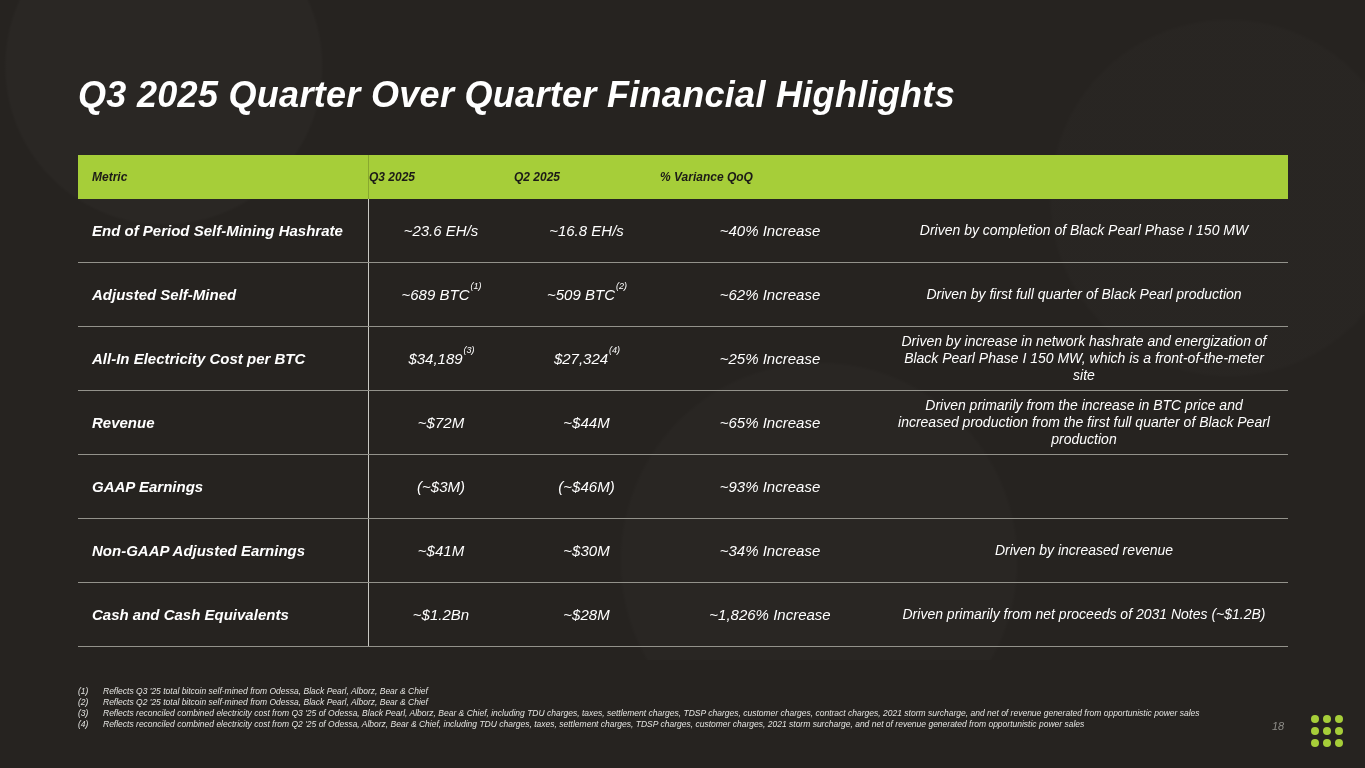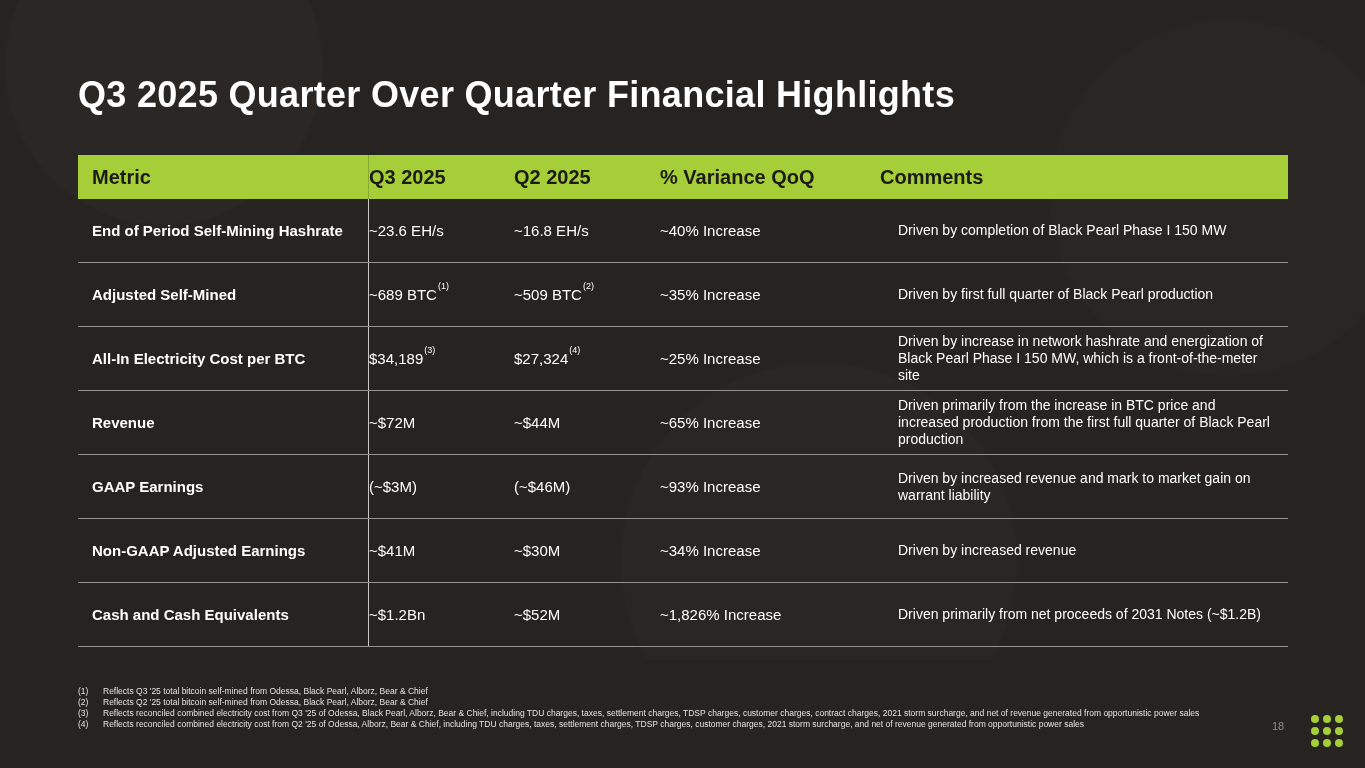--- a/index.html
+++ b/index.html
@@ -12,20 +12,21 @@
   }
   .slide {
     position: relative;
     width: 1365px;
     height: 660px;
     background-color: #262320;
     background-image:
       radial-gradient(circle 160px at 12% 10%, rgba(255,255,255,0.018) 98%, transparent 100%),
       radial-gradient(circle 200px at 60% 85%, rgba(255,255,255,0.014) 98%, transparent 100%),
       radial-gradient(circle 180px at 90% 30%, rgba(255,255,255,0.012) 98%, transparent 100%);
+    font-style: italic;
   }
   .title {
     position: absolute;
     left: 78px;
     top: 74px;
     font-size: 36px;
     font-weight: 700;
     letter-spacing: 0.3px;
     color: #ffffff;
   }
@@ -38,37 +39,37 @@
   .thead, .trow {
     display: grid;
     grid-template-columns: 291px 145px 146px 220px 1fr;
     align-items: center;
   }
   .thead {
     background: #a6ce39;
     height: 44px;
     color: #1c1b17;
     font-weight: 700;
-    font-size: 20px;
+    font-size: 12px;
   }
   .thead .hcell { }
   .thead .hcell.metric-h {
     text-align: left;
     padding-left: 14px;
     height: 100%;
     display: flex;
     align-items: center;
     border-right: 1px solid rgba(0,0,0,0.18);
   }
   .trow {
     height: 64px;
     border-bottom: 1px solid #93928b;
     font-size: 15px;
   }
-  .cell { }
+  .cell { text-align: center; }
   .cell.metric {
     text-align: left;
     font-weight: 700;
     padding-left: 14px;
     padding-right: 10px;
     height: 100%;
     display: flex;
     align-items: center;
     border-right: 1px solid #c9c8c2;
   }
@@ -128,36 +129,35 @@
 
   <h1 class="title">Q3 2025 Quarter Over Quarter Financial Highlights</h1>
 
   <div class="table">
 
     <div class="thead">
       <div class="hcell metric-h">Metric</div>
       <div class="hcell">Q3 2025</div>
       <div class="hcell">Q2 2025</div>
       <div class="hcell">% Variance QoQ</div>
-      <div class="hcell">Comments</div>
     </div>
 
     <div class="trow">
       <div class="cell metric">End of Period Self-Mining Hashrate</div>
       <div class="cell"><span>~23.6 EH/s</span><sup></sup></div>
       <div class="cell"><span>~16.8 EH/s</span><sup></sup></div>
       <div class="cell">~40% Increase</div>
       <div class="cell comments">Driven by completion of Black Pearl Phase I 150 MW</div>
     </div>
 
     <div class="trow">
       <div class="cell metric">Adjusted Self-Mined</div>
       <div class="cell"><span>~689 BTC</span><sup>(1)</sup></div>
       <div class="cell"><span>~509 BTC</span><sup>(2)</sup></div>
-      <div class="cell">~35% Increase</div>
+      <div class="cell">~62% Increase</div>
       <div class="cell comments">Driven by first full quarter of Black Pearl production</div>
     </div>
 
     <div class="trow">
       <div class="cell metric">All-In Electricity Cost per BTC</div>
       <div class="cell"><span>$34,189</span><sup>(3)</sup></div>
       <div class="cell"><span>$27,324</span><sup>(4)</sup></div>
       <div class="cell">~25% Increase</div>
       <div class="cell comments">Driven by increase in network hashrate and energization of Black Pearl Phase I 150 MW, which is a front-of-the-meter site</div>
     </div>
@@ -168,35 +168,34 @@
       <div class="cell"><span>~$44M</span><sup></sup></div>
       <div class="cell">~65% Increase</div>
       <div class="cell comments">Driven primarily from the increase in BTC price and increased production from the first full quarter of Black Pearl production</div>
     </div>
 
     <div class="trow">
       <div class="cell metric">GAAP Earnings</div>
       <div class="cell"><span>(~$3M)</span><sup></sup></div>
       <div class="cell"><span>(~$46M)</span><sup></sup></div>
       <div class="cell">~93% Increase</div>
-      <div class="cell comments">Driven by increased revenue and mark to market gain on warrant liability</div>
     </div>
 
     <div class="trow">
       <div class="cell metric">Non-GAAP Adjusted Earnings</div>
       <div class="cell"><span>~$41M</span><sup></sup></div>
       <div class="cell"><span>~$30M</span><sup></sup></div>
       <div class="cell">~34% Increase</div>
       <div class="cell comments">Driven by increased revenue</div>
     </div>
 
     <div class="trow">
       <div class="cell metric">Cash and Cash Equivalents</div>
       <div class="cell"><span>~$1.2Bn</span><sup></sup></div>
-      <div class="cell"><span>~$52M</span><sup></sup></div>
+      <div class="cell"><span>~$28M</span><sup></sup></div>
       <div class="cell">~1,826% Increase</div>
       <div class="cell comments">Driven primarily from net proceeds of 2031 Notes (~$1.2B)</div>
     </div>
 
   </div>
 
   <div class="footnotes">
     <div class="footnote">
       <span class="fnum">(1)</span>
       <span class="ftext">Reflects Q3 '25 total bitcoin self-mined from Odessa, Black Pearl, Alborz, Bear &amp; Chief</span>

